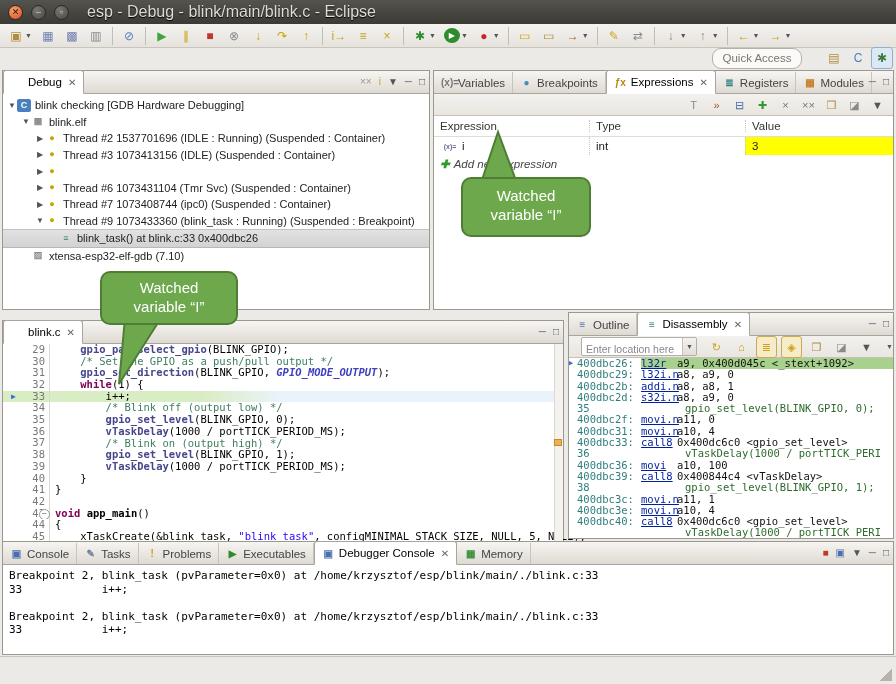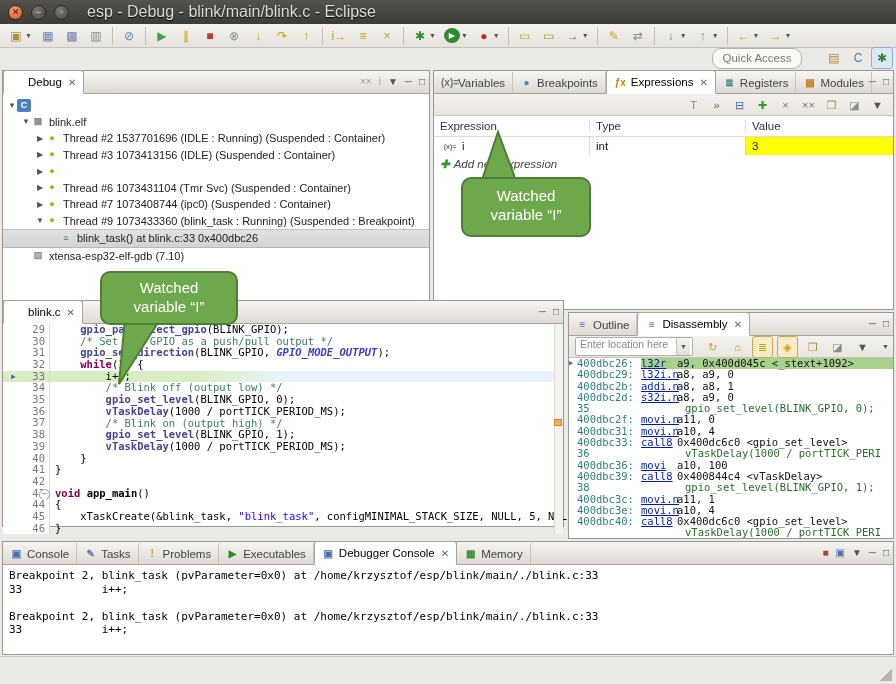--- a/index.html
+++ b/index.html
@@ -74,21 +74,21 @@
   
   .dis-body{font-family:"DejaVu Sans Mono","Liberation Mono",monospace;font-size:10.5px;line-height:11.3px;white-space:pre;overflow:hidden;}
   .disline{display:flex;height:11.3px;position:relative;}
   .disline .dmark{width:8px;flex:none;font-size:7px;color:#3b6fd4;}
   .dis-addr{width:64px;flex:none;color:#2e7d7d;}
   .dis-op{width:36px;flex:none;color:#001f9c;text-decoration:underline;}
   .dis-args{color:#111;}
   .disline.cur .hl{background:#a9d18e;}
   .dis-srcnum{width:64px;flex:none;color:#2e7d7d;}
   .dis-srccode{color:#2d6b2d;padding-left:44px;}
-  .locbox{display:flex;align-items:flex-start;height:17px;border:1px solid #b3afa6;background:#fff;border-radius:2px;margin-left:6px;width:118px;}
+  .locbox{display:flex;align-items:flex-end;height:17px;border:1px solid #b3afa6;background:#fff;border-radius:2px;margin-left:12px;width:118px;}
   .locbox input{border:none;outline:none;width:96px;font-size:10.5px;color:#888;padding:0 0 0 4px;background:transparent;font-family:"Liberation Sans",sans-serif;}
   .locbox .dd{font-size:7px;color:#555;border-left:1px solid #c5c1b8;padding:0 3px;height:100%;display:flex;align-items:center;background:linear-gradient(#f4f2ef,#e2dfd8);}
   .distb-icons{display:flex;align-items:center;margin-left:8px;gap:2px;}
   .tgl{border:1px solid #caa94f;background:#f7ecc9;border-radius:3px;}
   
   .console-header{font-size:11.5px;color:#111;padding:3px 6px 2px;border-bottom:1px solid #e3e0da;background:#fff;}
   .console-out{font-family:"DejaVu Sans Mono","Liberation Mono",monospace;font-size:11px;line-height:13.5px;white-space:pre;padding:4px 6px;color:#000;}
   
   .statusbar{position:absolute;left:0;top:656px;width:896px;height:28px;background:#ECEAE6;border-top:1px solid #c9c5bd;}
   .grip{position:absolute;right:4px;bottom:4px;width:12px;height:12px;background:linear-gradient(135deg,transparent 50%,#b7b3ab 50%);}
@@ -237,20 +237,21 @@
           <span style="color: rgb(202, 162, 28);">i</span>
           <span style="color: rgb(85, 85, 85);">▼</span>
           <span style="color: rgb(85, 85, 85);">─</span>
           <span style="color: rgb(85, 85, 85);">□</span>
         </div>
     </div>
     <div class="tree" id="debug-tree">
         <div class="trow" style="padding-left: 4px;">
           <span class="arr">▼</span>
           <span class="icon" style="color: rgb(255, 255, 255); background: rgb(74, 127, 192);">C</span>
+          <span>blink checking [GDB Hardware Debugging]</span>
         </div>
         <div class="trow" style="padding-left: 18px;">
           <span class="arr">▼</span>
           <span class="icon" style="color: rgb(138, 138, 138);">▦</span>
           <span>blink.elf</span>
         </div>
         <div class="trow" style="padding-left: 32px;">
           <span class="arr">▶</span>
           <span class="icon" style="color: rgb(200, 162, 0);">●</span>
           <span>Thread #2 1537701696 (IDLE : Running) (Suspended : Container)</span>
@@ -365,21 +366,21 @@
             <div class="col-val val-hl">3</div>
           </div>
         </div>
       <div class="addrow">
         <span class="plus">✚</span>
         <span>Add new expression</span>
       </div>
     </div>
   </div>
 
-  <div class="panel" style="left:2px;top:300px;width:562px;height:227px;">
+  <div class="panel" style="left:2px;top:320px;width:562px;height:227px;">
     <div class="tabbar">
       <div class="tab active">
         <span class="icon" id="cfile-icon"></span>
         <span>blink.c</span>
         <span class="close">✕</span>
       </div>
       <div class="panelctl" id="editor-ctl">
           <span style="color: rgb(85, 85, 85);">─</span>
           <span style="color: rgb(85, 85, 85);">□</span>
         </div>

